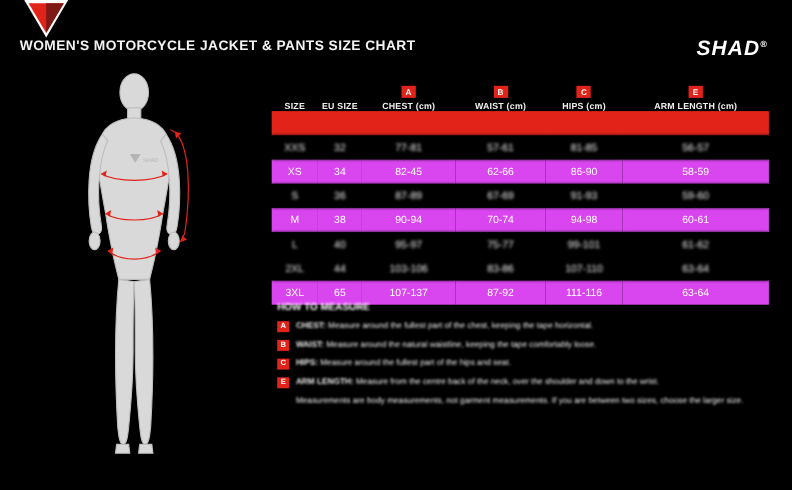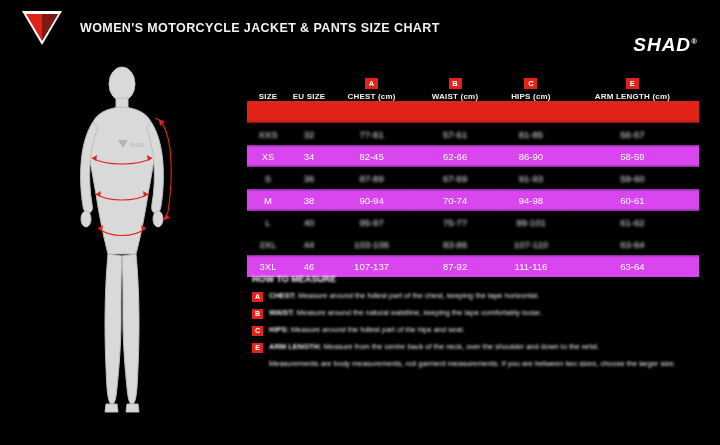--- a/index.html
+++ b/index.html
@@ -16,21 +16,22 @@
     position: relative;
   }
 
   
   .header {
     position: absolute;
     top: 0; left: 0;
     width: 720px;
     height: 55px;
     display: flex;
-    align-items: center;
+    align-items: flex-start;
+    flex-direction: column;
   }
   .logo-mark {
     margin-left: 22px;
     width: 40px;
     height: 34px;
     position: relative;
   }
   .logo-mark .tri-outer {
     position: absolute;
     left: 0; top: 0;
@@ -349,21 +350,21 @@
       <tr class="row-odd blurred">
         <td class="col-size">2XL</td>
         <td class="col-eu">44</td>
         <td>103-106</td>
         <td>83-86</td>
         <td>107-110</td>
         <td>63-64</td>
       </tr>
       <tr class="row-even">
         <td class="col-size">3XL</td>
-        <td class="col-eu">46</td>
+        <td class="col-eu">65</td>
         <td>107-137</td>
         <td>87-92</td>
         <td>111-116</td>
         <td>63-64</td>
       </tr>
     </tbody>
   </table>
 </div>
 
 <div class="legend">

